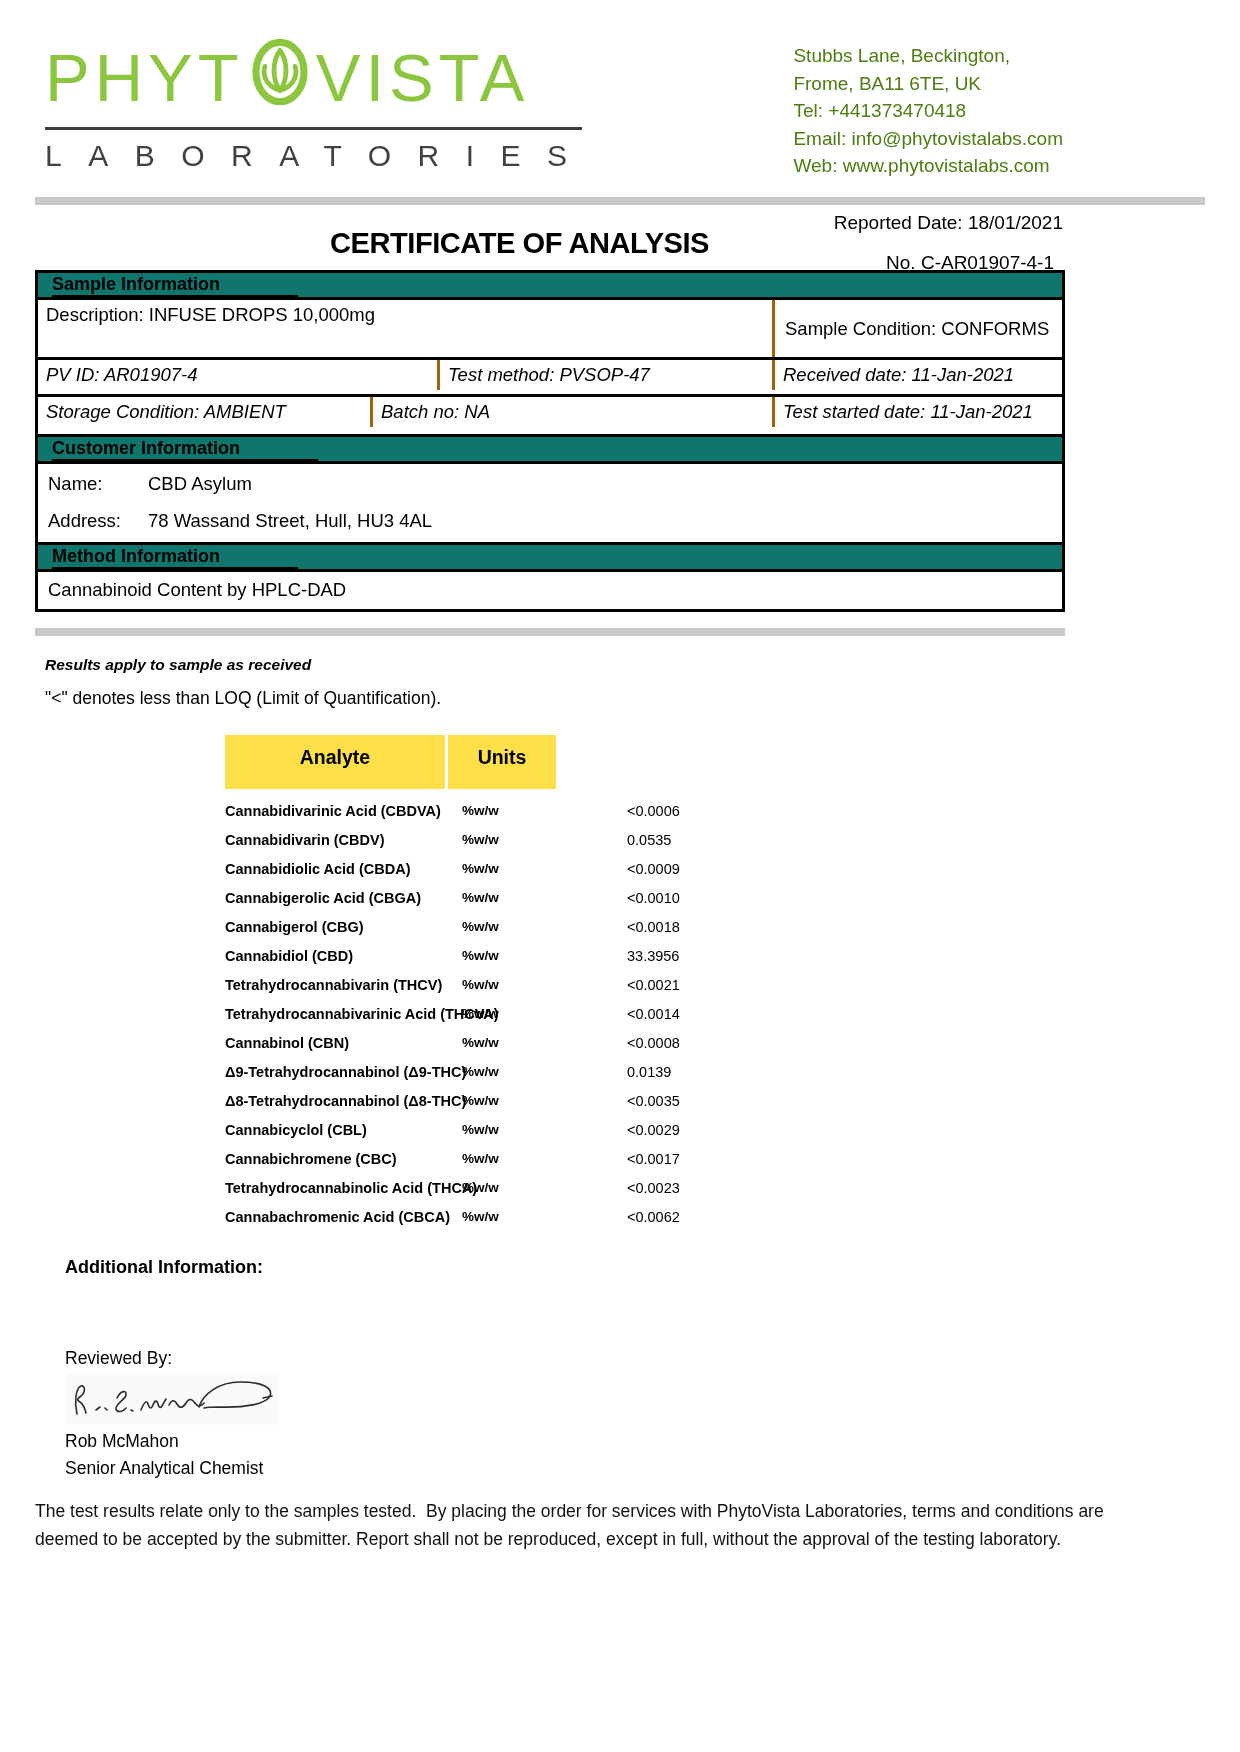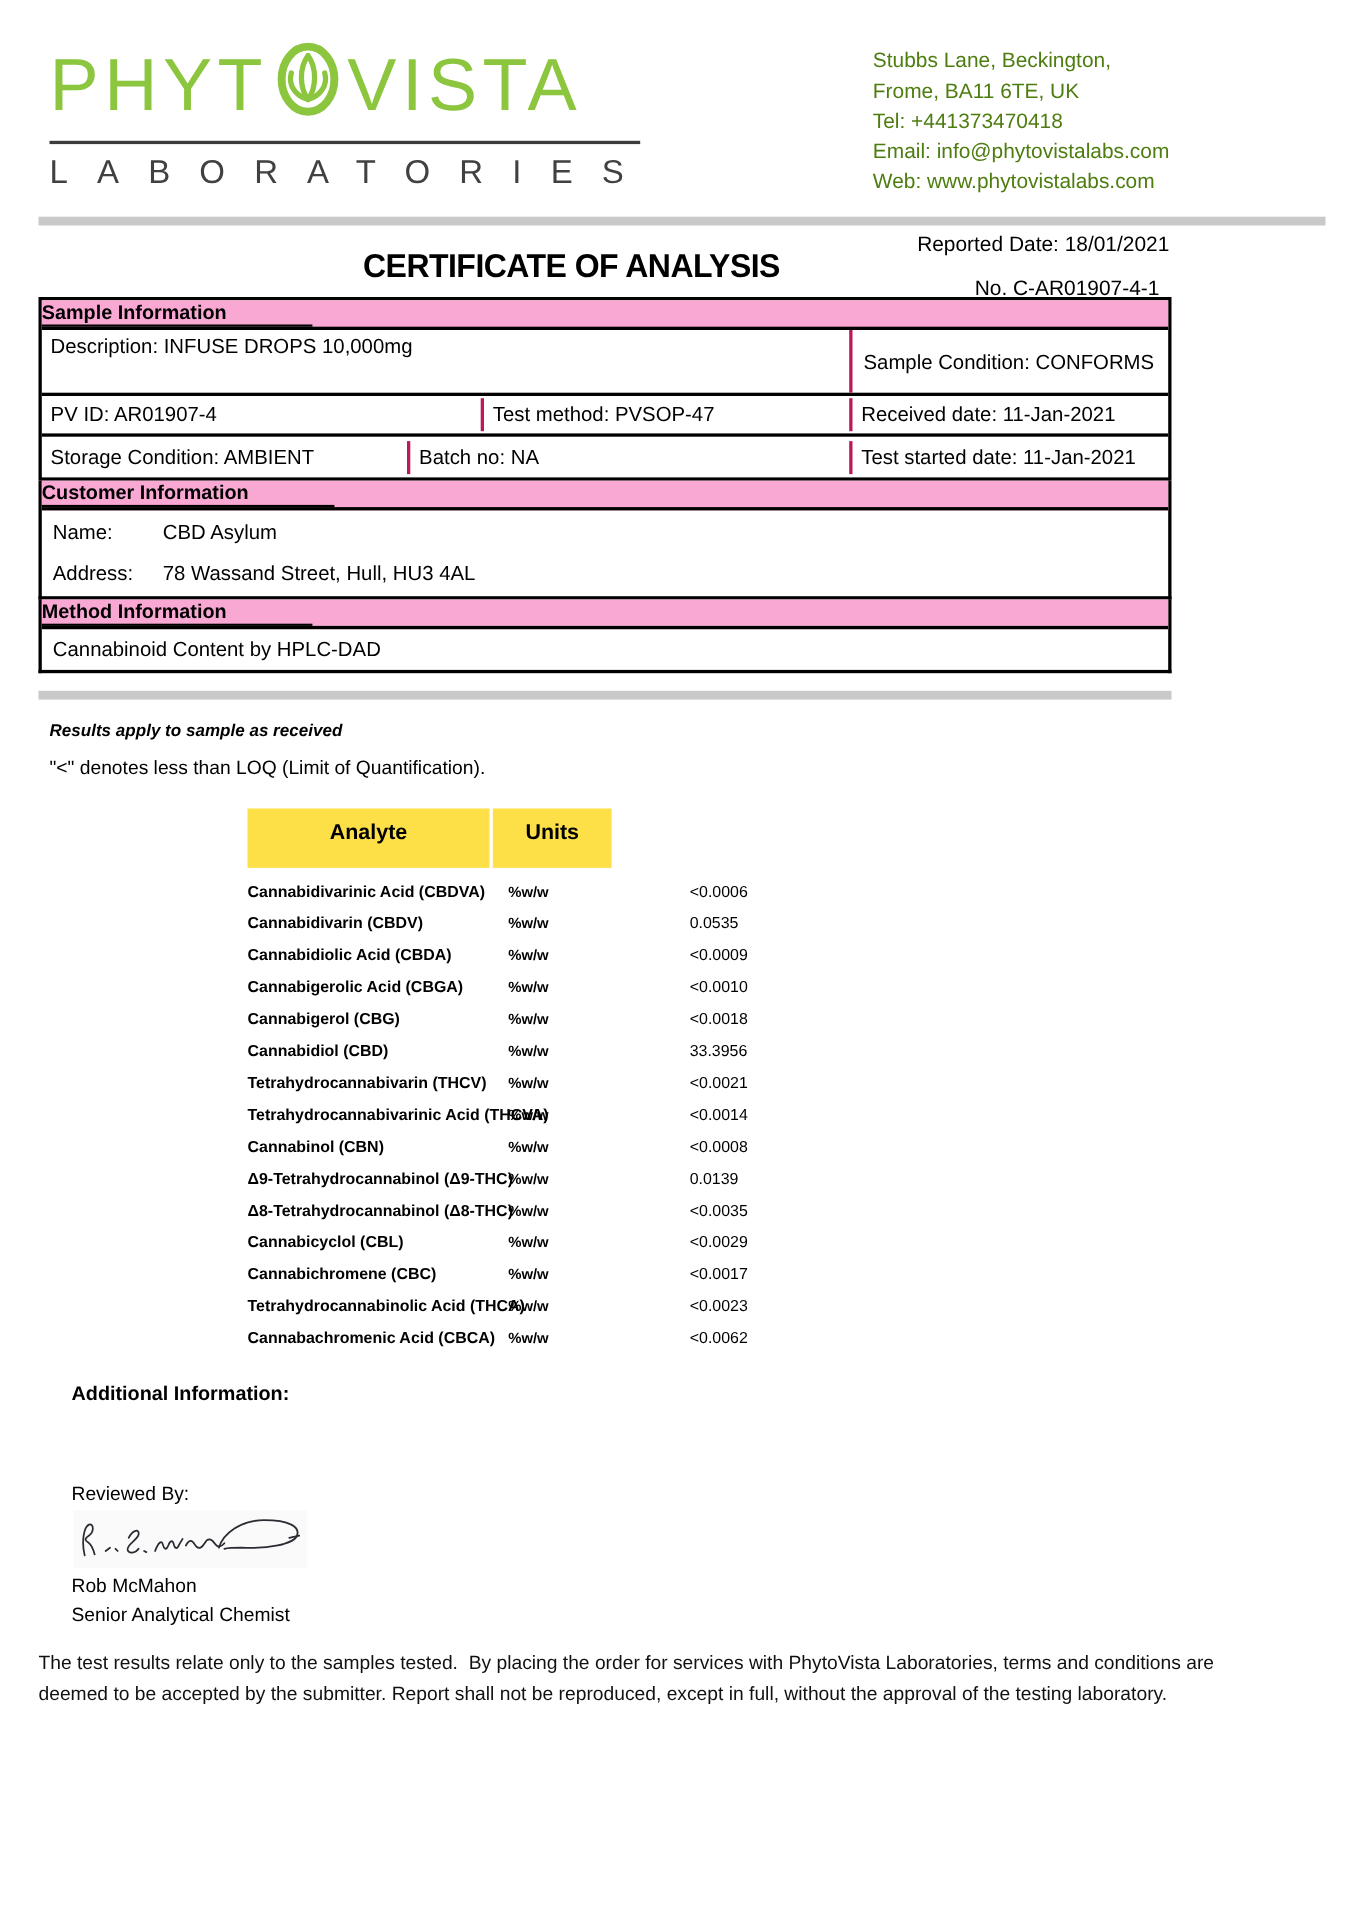--- a/index.html
+++ b/index.html
@@ -22,33 +22,33 @@
   .reported-date{position:absolute;right:177px;top:212px;font-size:19px;}
   .report-no{position:absolute;right:186px;top:252px;font-size:19px;}
   .cert-title{position:absolute;left:330px;top:226px;font-size:30px;font-weight:bold;
               letter-spacing:-0.5px;transform:scaleX(0.97);transform-origin:left;}
 
   
   .content{position:absolute;left:35px;top:270px;width:1030px;}
 
   .section{border:3px solid #000;box-sizing:border-box;}
   .section + .section{border-top:none;}
-  .sec-bar{background:#f9a8d4;height:24px;line-height:22px;
+  .sec-bar{background:#0f766e;height:24px;line-height:22px;padding-left:14px;
            border-bottom:3px solid #000;font-weight:bold;font-size:18px;}
   .sec-bar .sec-title{display:inline-block;border-bottom:2.5px solid #000;padding-right:78px;}
 
   .row{display:flex;box-sizing:border-box;font-size:18.5px;}
   .cell{box-sizing:border-box;padding:4px 8px;}
-  .b-right{border-right:3px solid #be185d;}
+  .b-right{border-right:3px solid #a16207;}
   .b-bottom{border-bottom:3px solid #000;}
 
   .desc-row{height:60px;}
   .desc-cell{flex:0 0 737px;}
   .cond-cell{flex:1;display:flex;align-items:center;padding-left:10px;}
-  .info-row{height:37px;align-items:center;}
+  .info-row{height:37px;align-items:flex-start;font-style:italic;}
   .c1{flex:0 0 402px;display:flex;align-items:center;}
   .c2{flex:0 0 335px;display:flex;align-items:center;}
   .c3{flex:1;display:flex;align-items:center;}
 
   .cust-body{padding:9px 10px 10px 10px;font-size:18.5px;}
   .cust-line{display:flex;}
   .cust-label{width:100px;}
   .addr-line{margin-top:15px;}
   .method-body{padding:7px 10px 8px 10px;font-size:18.5px;}
 

